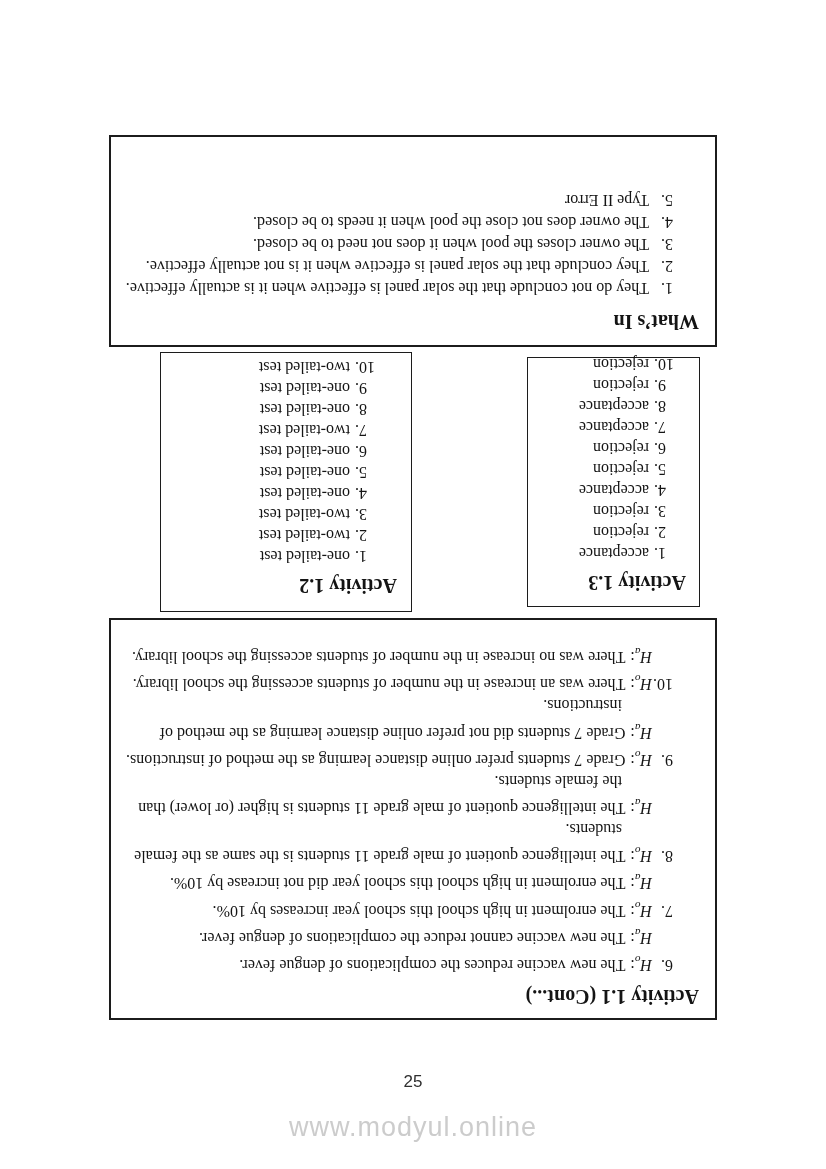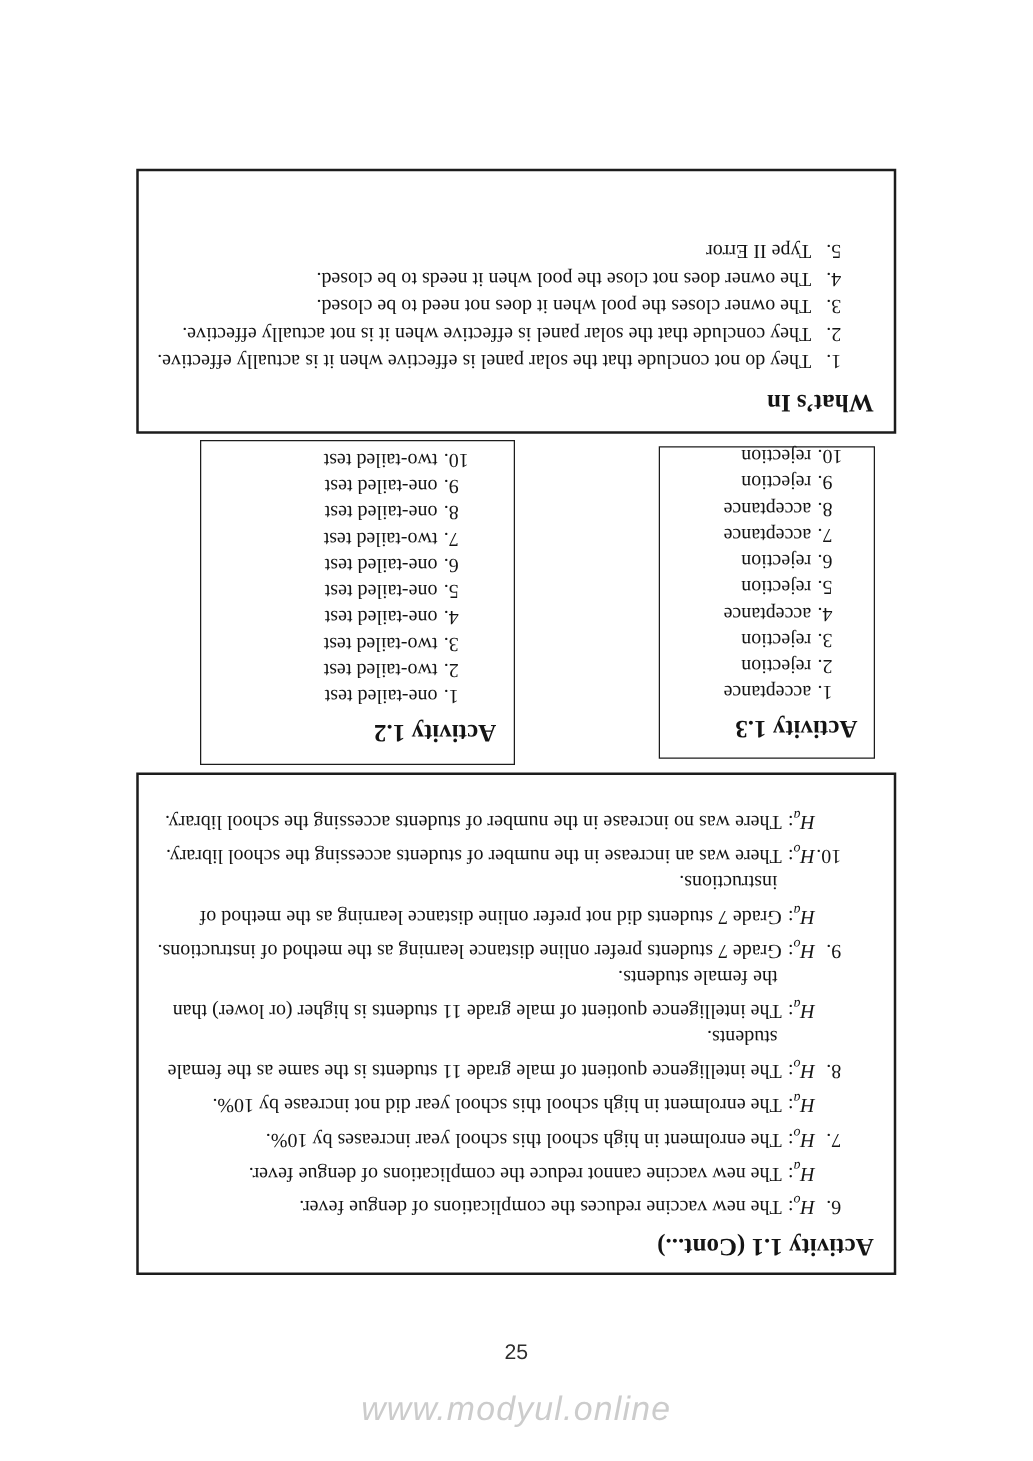--- a/index.html
+++ b/index.html
@@ -91,21 +91,20 @@
   }
   .watermark {
     position: absolute;
     top: 1112px; left: 0;
     width: 100%;
     text-align: center;
     font-family: "Liberation Sans", sans-serif;
     font-size: 27px;
     letter-spacing: 1px;
     color: #cccccc;
-    font-style: italic;
   }
 </style>
 </head>
 <body>
 
 <div class="page">
 
   <div class="rotated">
 
     <div class="box box-act11">

